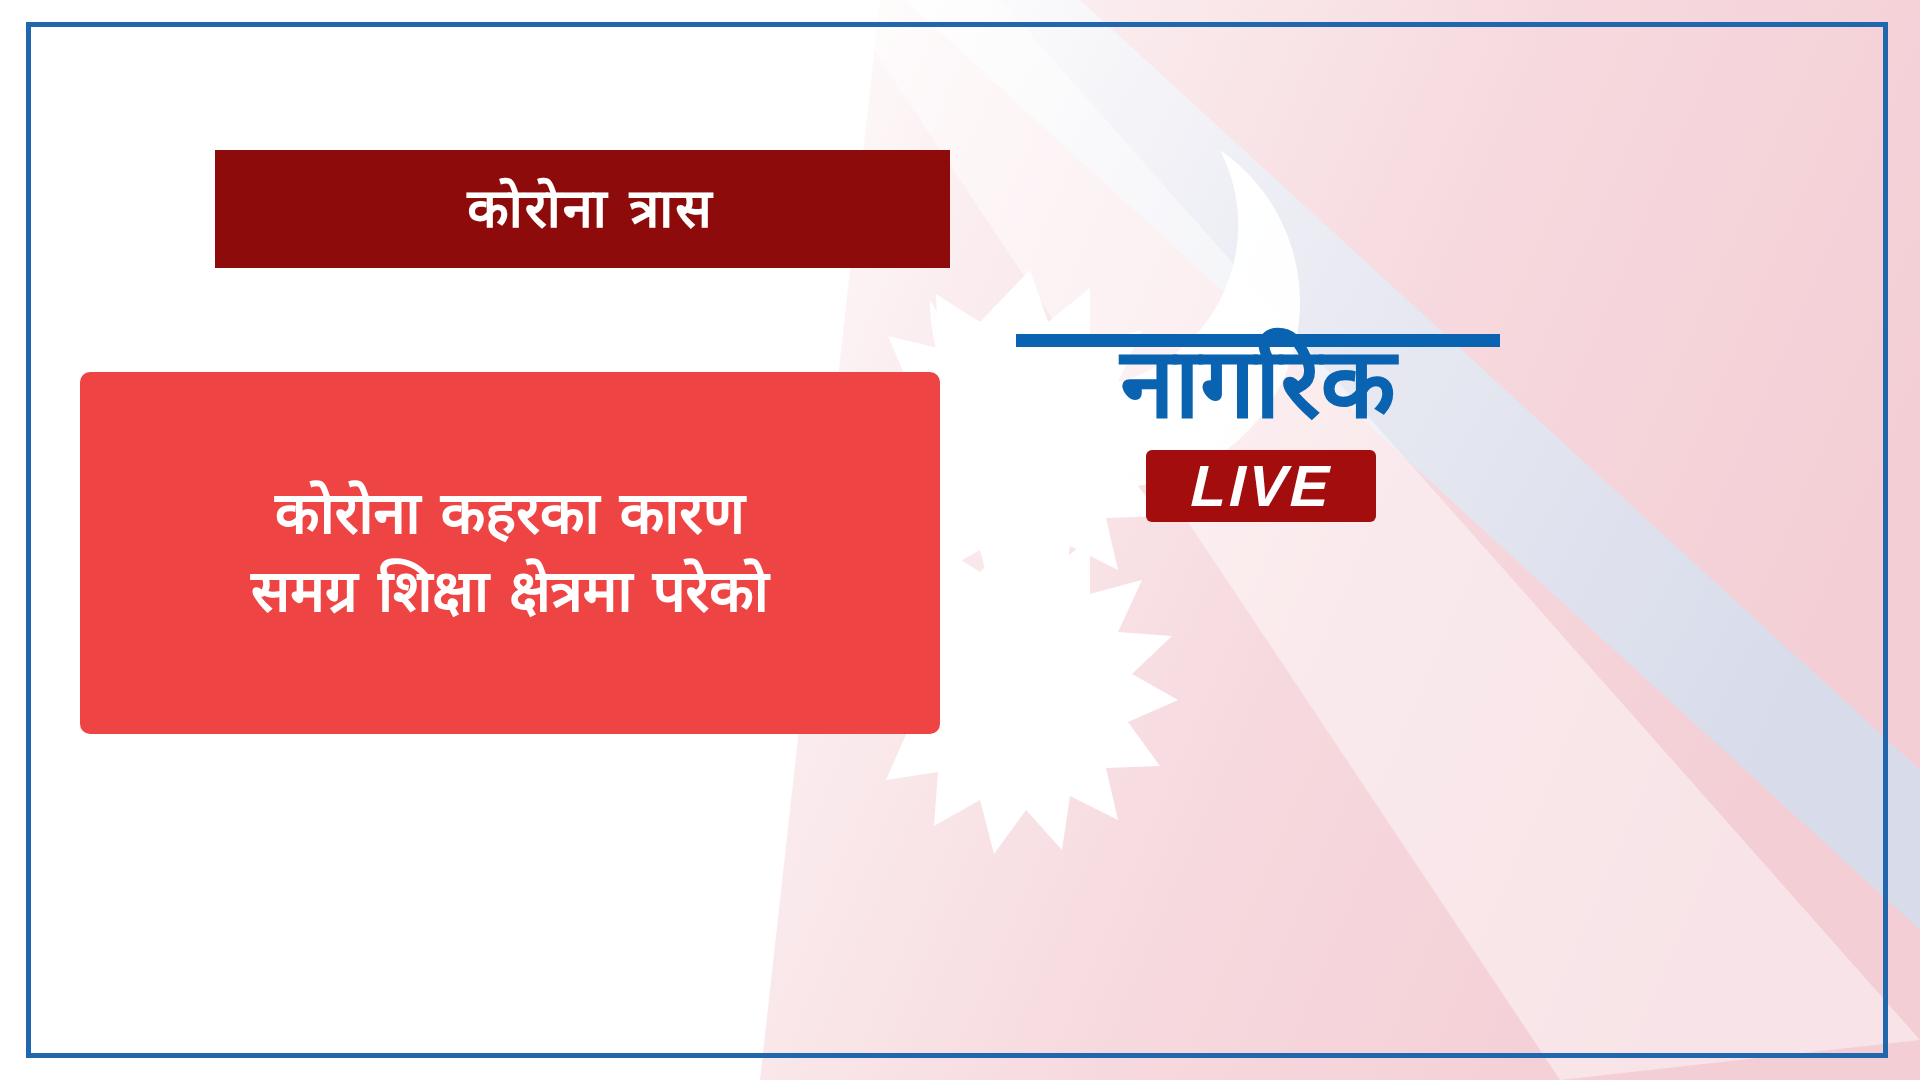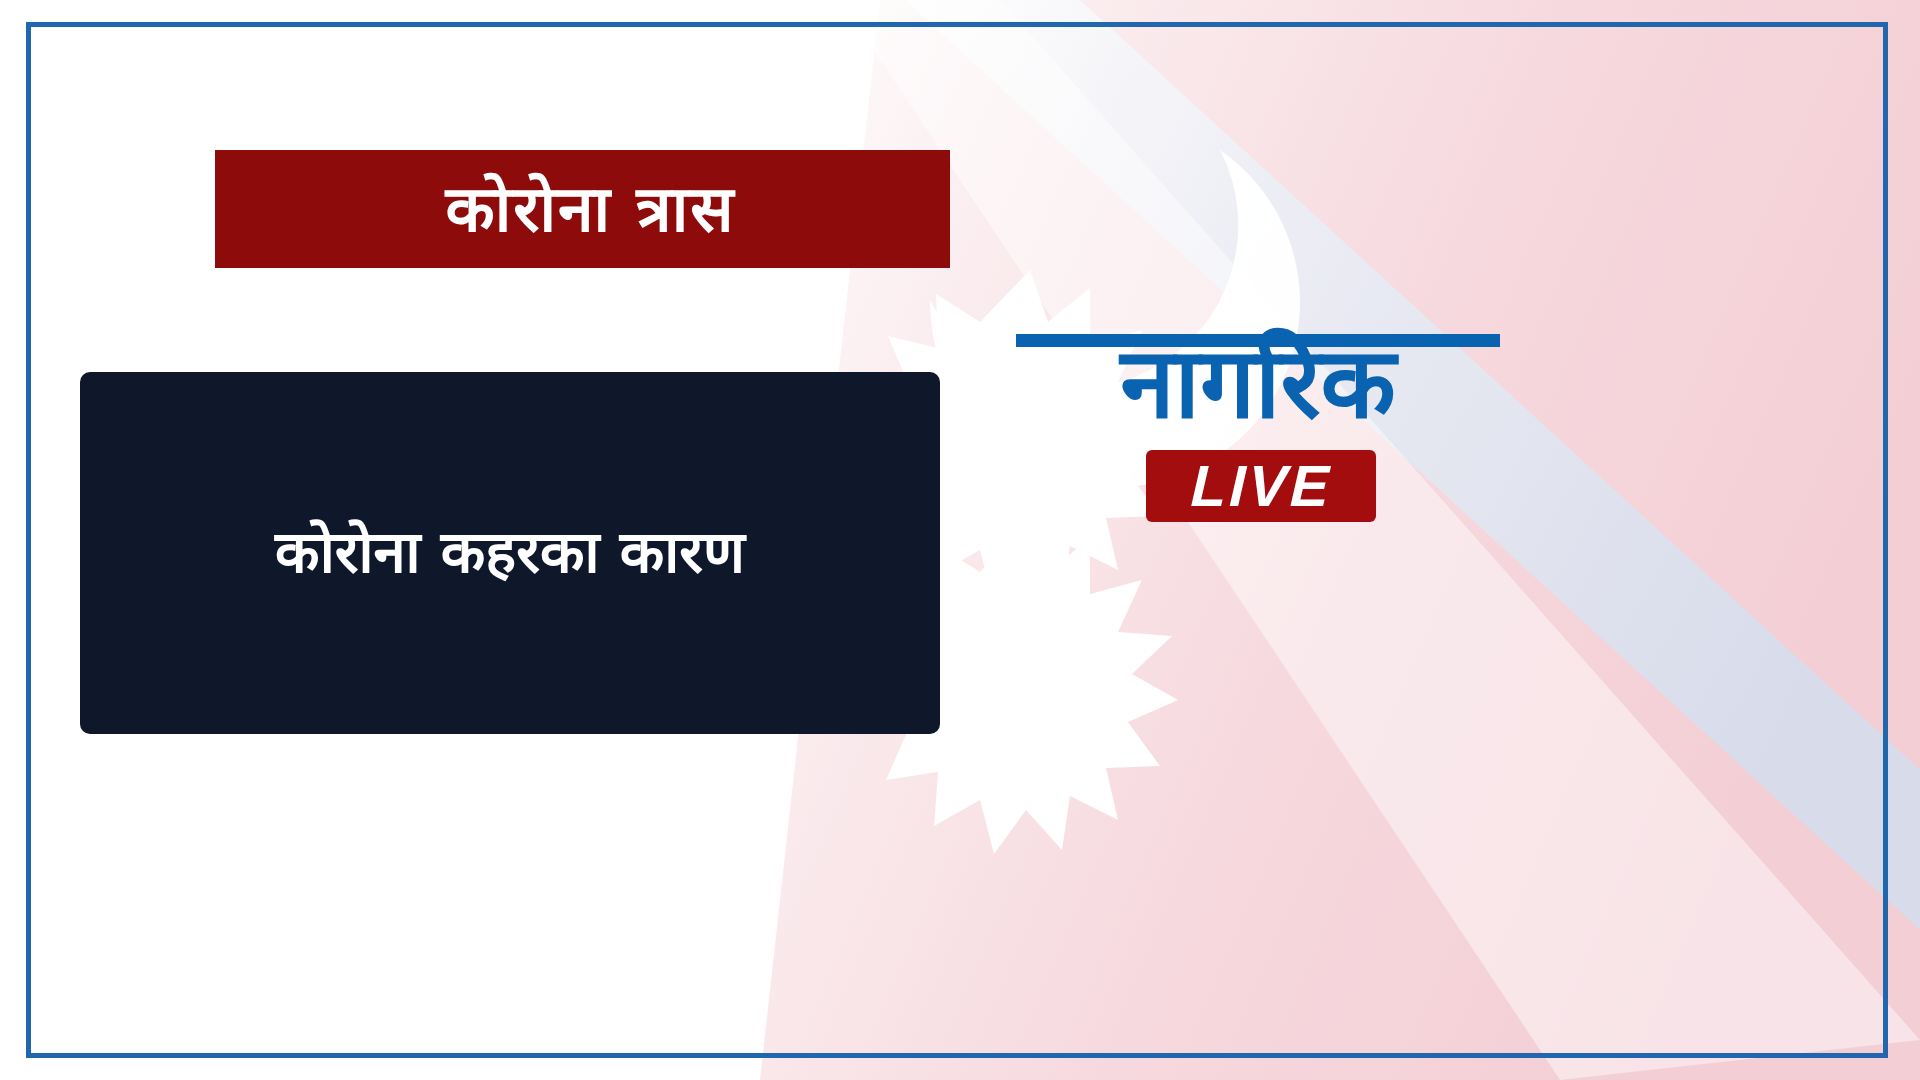--- a/index.html
+++ b/index.html
@@ -35,34 +35,34 @@
     position:absolute;
     left:215px;top:150px;
     width:735px;height:118px;
     background:#8E0B0B;
     display:flex;align-items:center;justify-content:center;
     box-sizing:border-box;
   }
   .kicker-text{
     color:#ffffff;
     font-family:"DejaVu Sans", sans-serif;
-    font-size:64px;
+    font-size:54px;
     font-weight:bold;
     letter-spacing:2px;
     line-height:1;
     white-space:nowrap;
     margin-left:16px;
   }
 
   
   .headline-box{
     position:absolute;
     left:80px;top:372px;
     width:860px;height:362px;
-    background:#0f172a;
+    background:#ef4444;
     border-radius:10px;
     display:flex;flex-direction:column;
     align-items:center;justify-content:center;
     box-sizing:border-box;
     padding:6px 14px;
   }
   .headline-line{
     color:#ffffff;
     font-family:"DejaVu Sans", sans-serif;
     font-size:58px;
@@ -169,20 +169,21 @@
   </div>
 
   <div class="frame"></div>
 
   <div class="kicker">
     <span class="kicker-text">कोरोना त्रास</span>
   </div>
 
   <div class="headline-box">
     <div class="headline-line">कोरोना कहरका कारण</div>
+    <div class="headline-line">समग्र शिक्षा क्षेत्रमा परेको</div>
   </div>
 
   <div class="logo">
     <div class="logo-bar"></div>
     <div class="logo-word">नागरिक</div>
     <div class="logo-live">
       <span class="logo-live-text">LIVE</span>
     </div>
   </div>
 

